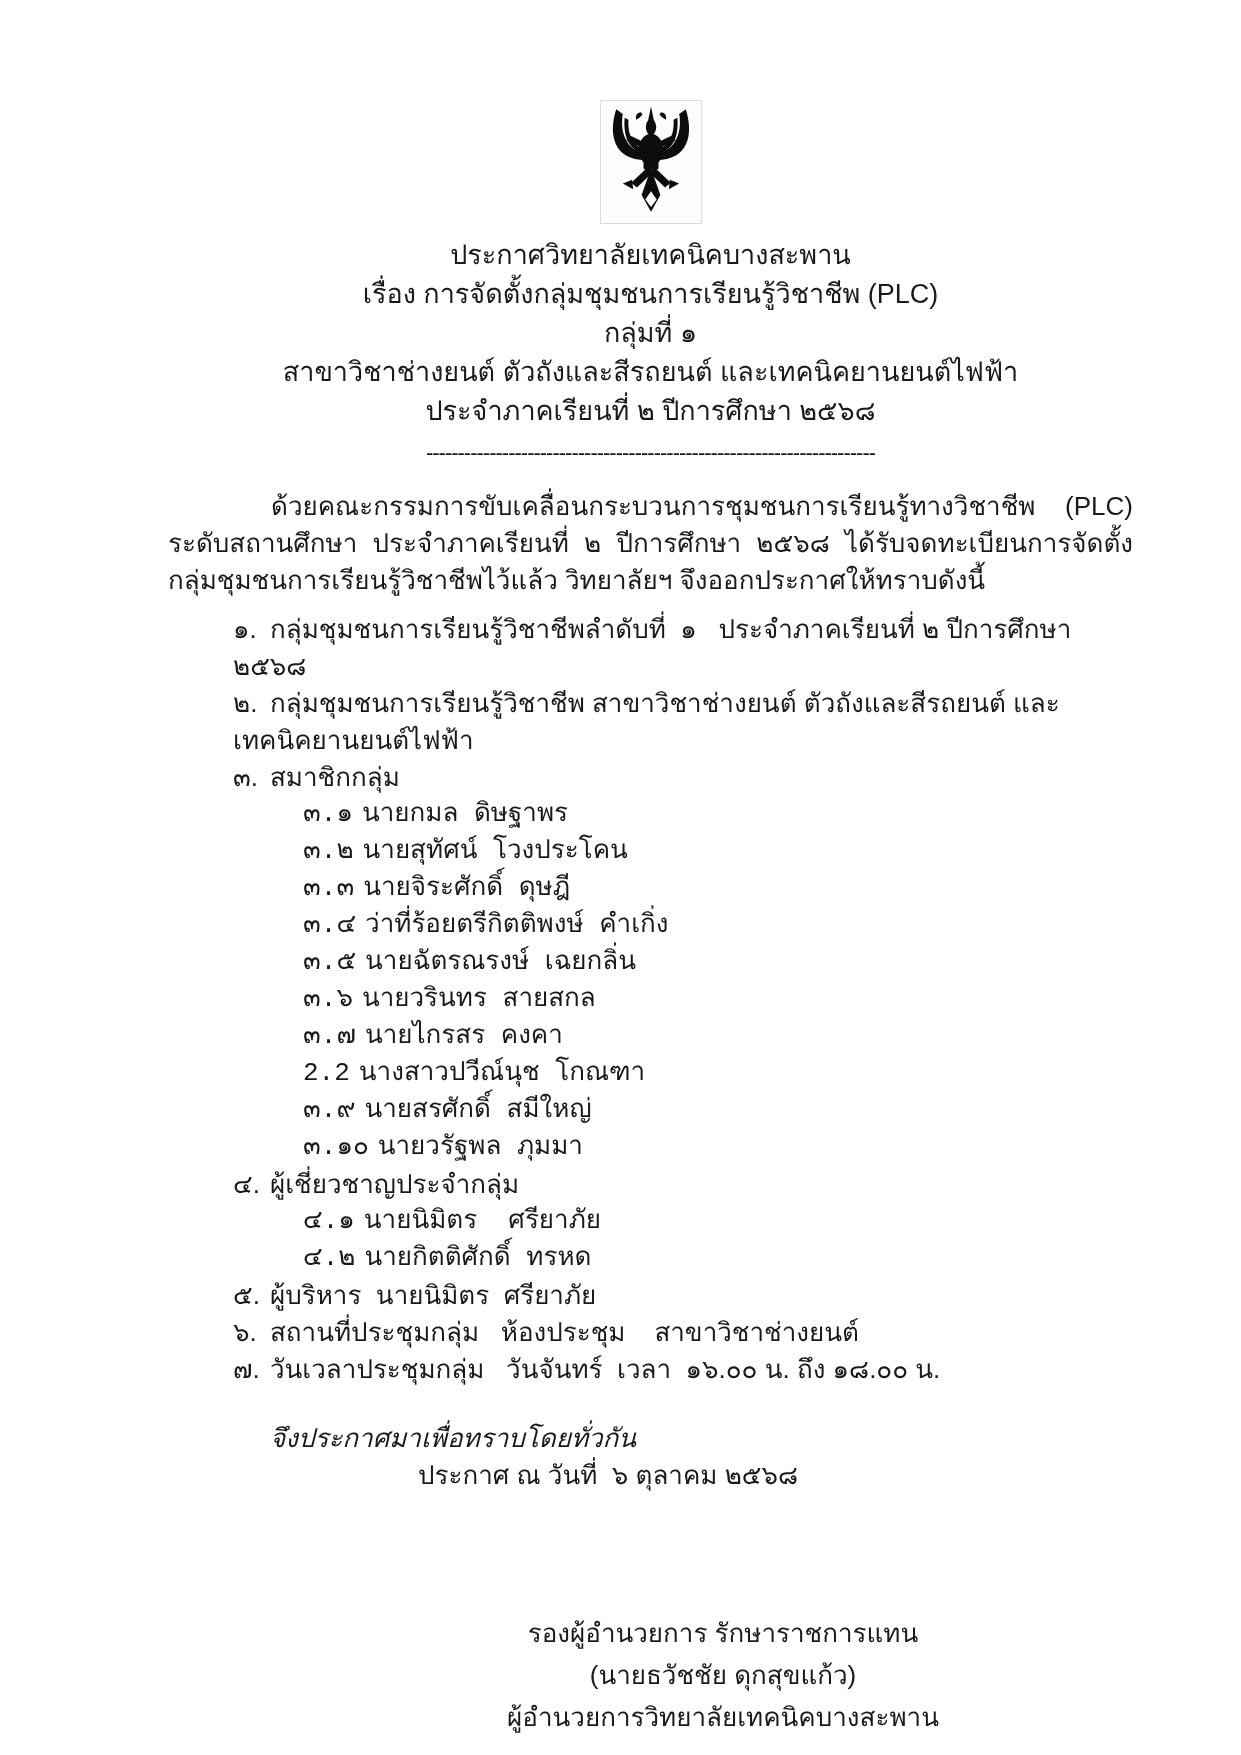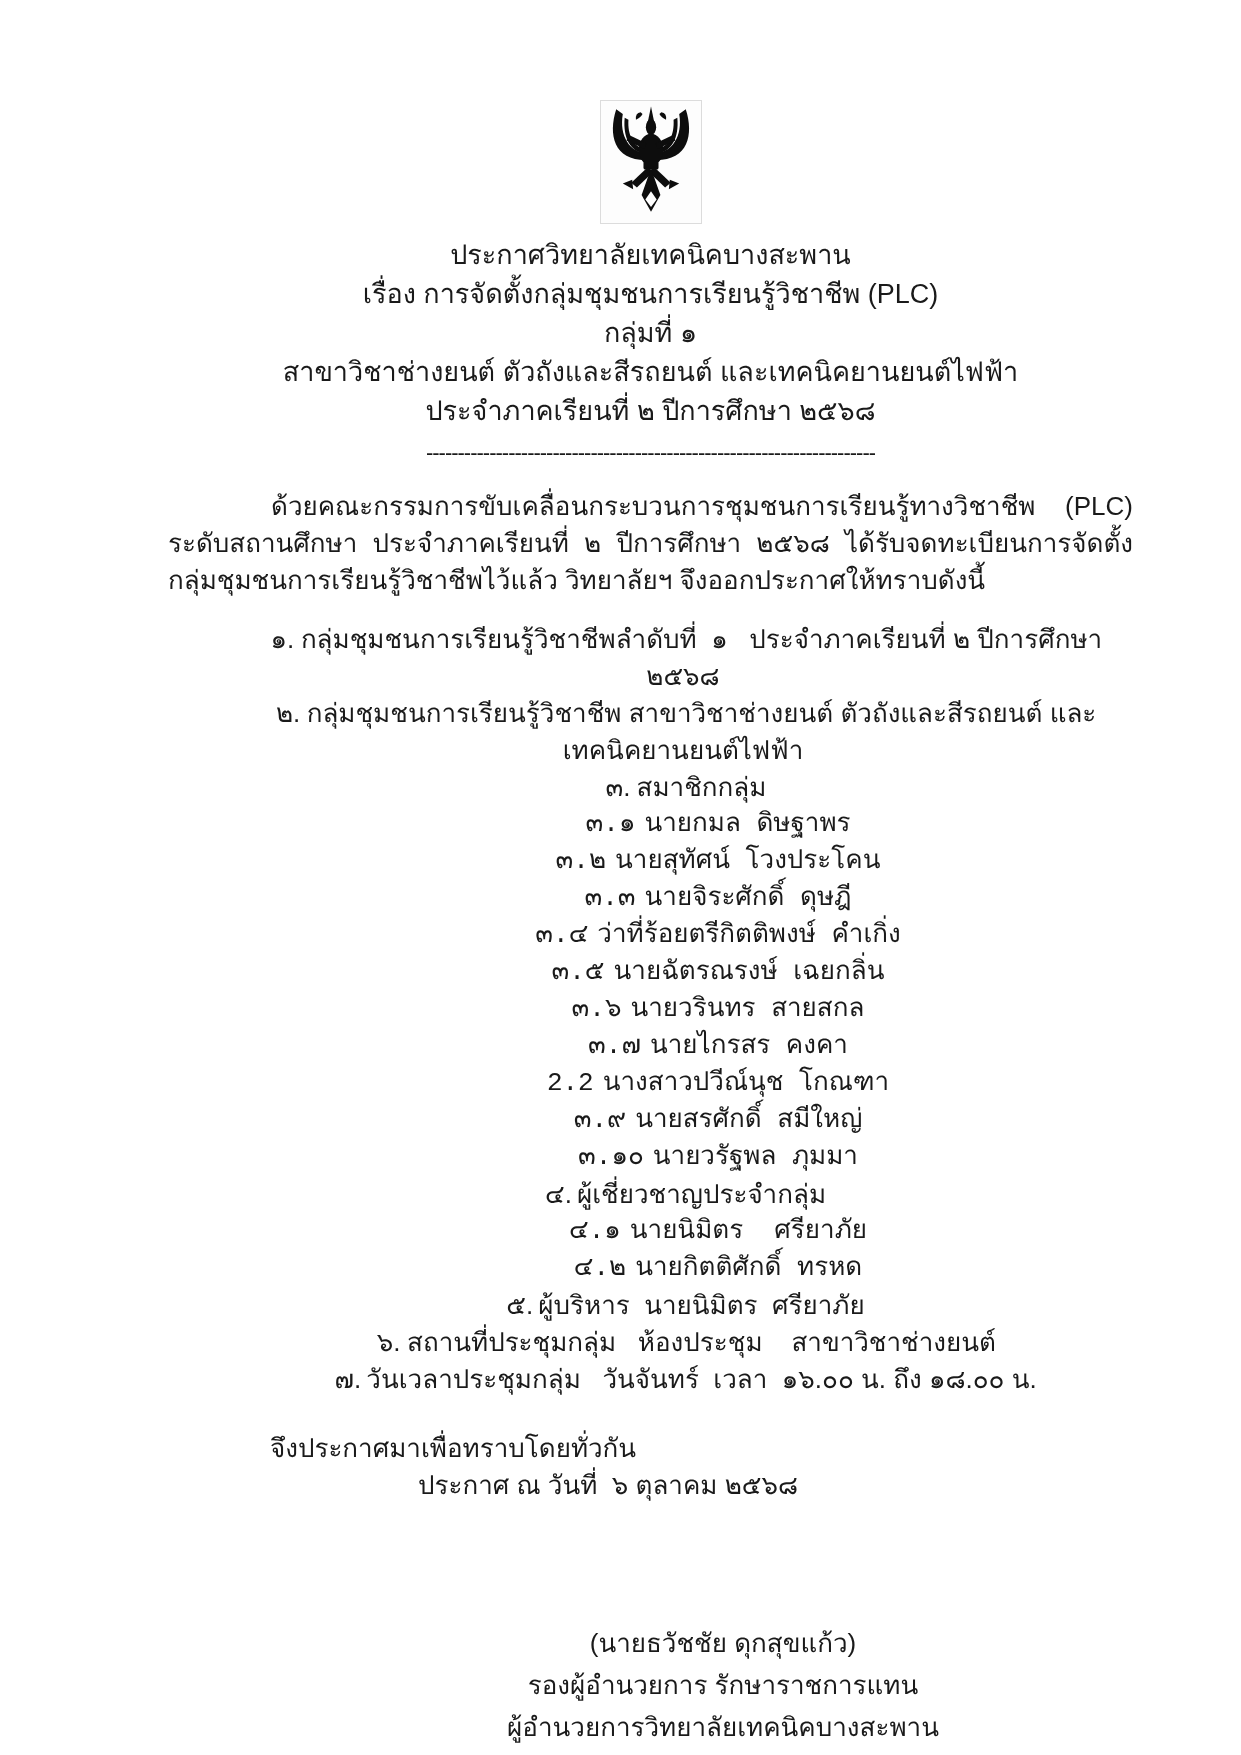--- a/index.html
+++ b/index.html
@@ -49,21 +49,21 @@
   }
 
   
   .para {
     margin-top:16px;
     font-size:26px;
     line-height:37px;
     text-align:justify;
     text-indent:103px;
   }
-  .list { margin-top:22px;text-align:center; }
+  .list { margin-top:12px; }
   .li {
     margin-left:65px;
     font-size:26px;
     line-height:37px;
   }
   .li .num { display:inline-block; min-width:37px; }
   .li .txt { white-space:pre-wrap; }
   .sub {
     margin-left:135px;
     font-size:26px;
@@ -73,20 +73,21 @@
   .sub .num { margin-right:9px; }
   .sub .txt { white-space:pre-wrap; }
 
   
   .closing {
     margin-top:32px;
     font-size:26px;
     line-height:37px;
     padding-left:102px;
     white-space:pre-wrap;
+    font-style:italic;
   }
   .date-line {
     font-size:26px;
     line-height:37px;
     padding-left:250px;
     white-space:pre-wrap;
   }
 
   
   .signature {
@@ -180,19 +181,19 @@
       <div class="li">
         <span class="num">๗.</span><span class="txt">วันเวลาประชุมกลุ่ม   วันจันทร์  เวลา  ๑๖.๐๐ น. ถึง ๑๘.๐๐ น.</span>
       </div>
 
     </div>
 
     <div class="closing">จึงประกาศมาเพื่อทราบโดยทั่วกัน</div>
     <div class="date-line">ประกาศ ณ วันที่  ๖ ตุลาคม ๒๕๖๘</div>
 
     <div class="signature">
+      <div>รองผู้อำนวยการ รักษาราชการแทน</div>
       <div>(นายธวัชชัย ดุกสุขแก้ว)</div>
-      <div>รองผู้อำนวยการ รักษาราชการแทน</div>
       <div>ผู้อำนวยการวิทยาลัยเทคนิคบางสะพาน</div>
     </div>
 
   </div>
 </div>
 
 </body></html>

